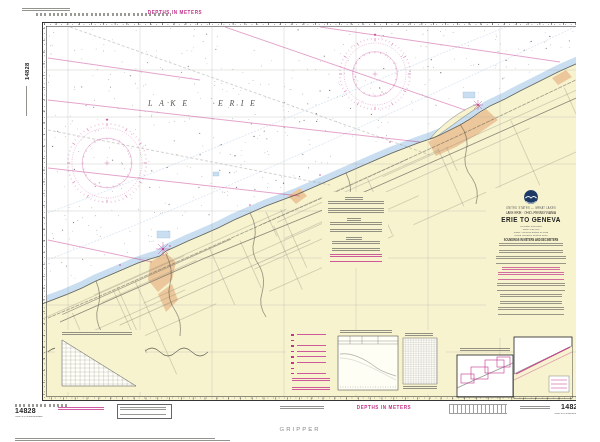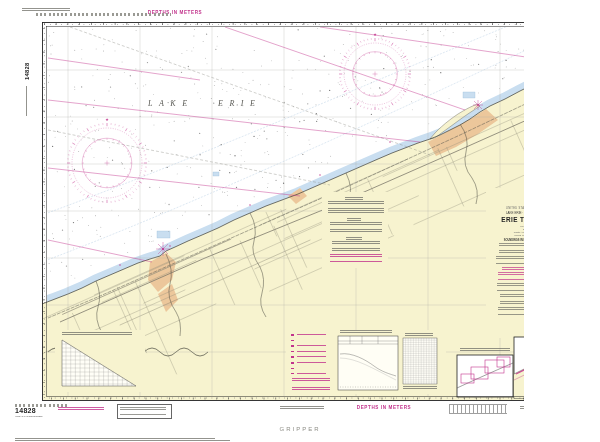--- a/index.html
+++ b/index.html
@@ -1,20 +1,20 @@
 <!DOCTYPE html>
 <html><head>
 <meta charset="utf-8">
 <style>
   :root{
     --magenta:#c2338c; --land:#f7f3cf; --shallow:#c9def0; --urban:#ecc79b;
     --ink:#2b2b28; --micro:#6f6f68;
   }
   html,body{margin:0;padding:0;background:#ffffff;}
-  .sheet{position:relative;width:524px;height:442px;background:#fff;overflow:hidden;
+  .sheet{position:relative;width:576px;height:442px;background:#fff;overflow:hidden;
          font-family:"Liberation Sans",sans-serif;}
   .sheet svg{position:absolute;left:0;top:0;}
   .micro{position:absolute;background-image:repeating-linear-gradient(#6f6f68 0,#6f6f68 0.7px,transparent 0.7px,transparent 2.3px);opacity:.75;}
   .micro.m{background-image:repeating-linear-gradient(#c2338c 0,#c2338c 0.7px,transparent 0.7px,transparent 2.3px);opacity:.8;}
   .dashrow{position:absolute;background:repeating-linear-gradient(90deg,#9a9a94 0 2px,transparent 2px 4.2px);}
   .corr{position:absolute;background:
       repeating-linear-gradient(90deg,#888 0 .6px,transparent .6px 4px),
       repeating-linear-gradient(#888 0 .6px,transparent .6px 4.6px);opacity:.8;}
   .boxnote{position:absolute;border:.4px solid #666;background:#fff;padding:1.5px;}
   .depths{position:absolute;color:var(--magenta);font-weight:bold;font-size:4.6px;

